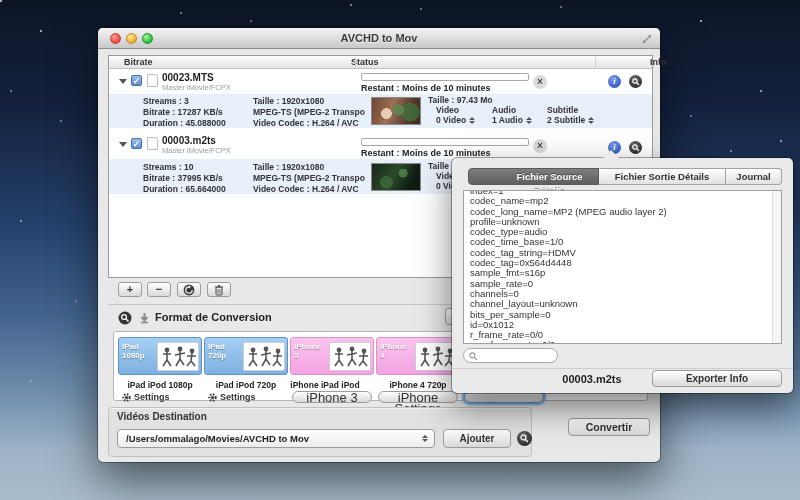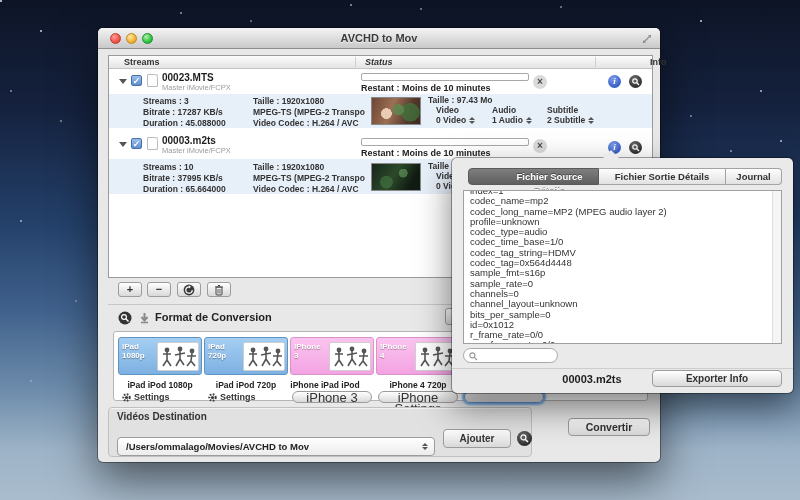--- a/index.html
+++ b/index.html
@@ -34,21 +34,21 @@
   .resize-glyph { position:absolute; right:8px; top:6px; width:10px; height:10px; opacity:.65; }
 
   
   .table { position:absolute; left:10px; top:27px; width:545px; height:223px;
            background:#fff; border:1px solid #9a9a9a; }
   .thead { position:absolute; left:0; right:0; top:0; height:13px;
            background:linear-gradient(#fcfcfc,#e4e4e4); border-bottom:1px solid #c3c3c3;
            font-size:9px; font-weight:700; color:#333; }
   .thead span { position:absolute; top:1px; }
   .th-files  { left:15px; }
-  .th-status { left:256px;font-style:italic; }
+  .th-status { left:242px; }
   .th-info   { left:494px;padding-left:47px; }
   .thead i.sep { position:absolute; top:1px; bottom:1px; width:1px; background:#cfcfcf; }
   .row-main   { position:absolute; left:0; right:0; background:#fff; }
   .row-detail { position:absolute; left:0; right:0; background:#e7eff9; }
   .disc { width:0; height:0; border-left:4px solid transparent; border-right:4px solid transparent;
           border-top:5px solid #555; position:absolute; }
   .cb { position:absolute; width:11px; height:11px; border-radius:2px; border:1px solid #4a6fa5;
         background:linear-gradient(#9cc0ec,#5e8fd0); color:#fff; font-size:9px; line-height:10px;
         text-align:center; font-weight:700; }
   .doc { position:absolute; width:11px; height:13px; background:#fdfdfd; border:1px solid #b9b9b9; border-radius:1px; }
@@ -114,21 +114,21 @@
   .pact .gear-ic  { position:absolute; left:3px; top:1px; }
   .pact .abtn { position:absolute; left:2px; top:0; width:80px; height:12px; border-radius:6px;
                 font-size:13px; line-height:11px; color:#333; }
   .pact .abtn.focused { box-shadow:0 0 2px 2px #74aade; border-color:#5b8fc9; }
 
   
   .dest { position:absolute; left:10px; top:379px; width:424px; height:50px; background:#e1e1e1;
           border:1px solid #c0c0c0; border-radius:4px; box-shadow:inset 0 1px 0 rgba(255,255,255,.6); }
   .dest-label { position:absolute; left:8px; top:3px; font-size:10px; font-weight:700; color:#333; }
   .dest-select { position:absolute; left:8px; top:21px; width:318px; height:19px;
-                 background:linear-gradient(#ffffff,#ececec); border:1px solid #9c9c9c; border-radius:4px;margin-top:8px; }
+                 background:linear-gradient(#ffffff,#ececec); border:1px solid #9c9c9c; border-radius:4px; }
   .dest-select .path { position:absolute; left:8px; top:3px; font-size:9.5px; font-weight:700; color:#222; }
   .dest-select .updown { position:absolute; right:6px; top:5px; }
   .dest-add { position:absolute; left:334px; top:21px; width:68px; height:19px; font-size:10px;
               font-weight:700; line-height:17px; border-radius:4px; }
   .dest-mag { position:absolute; left:408px; top:23px; width:15px; height:15px; border-radius:50%;
               background:radial-gradient(circle at 40% 30%, #6e6e6e,#2f2f2f 70%); }
   .dest-mag svg { position:absolute; left:3px; top:3px; }
   .convert { position:absolute; left:470px; top:390px; width:82px; height:18px; font-size:10.5px;
              font-weight:700; line-height:16px; border-radius:4px; }
 
@@ -172,21 +172,21 @@
     <span class="tl green"></span>
     <div class="title">AVCHD to Mov</div>
     <svg class="resize-glyph" viewBox="0 0 10 10">
       <path d="M1 9 L4 9 L1 6 Z M9 1 L6 1 L9 4 Z" fill="#666"></path>
         <path d="M2 8 L8 2" stroke="#666" stroke-width="1.2"></path>
     </svg>
   </div>
 
   <div class="table">
     <div class="thead">
-      <span class="th-files">Streams</span>
+      <span class="th-files">Bitrate</span>
       <span class="th-status">Status</span>
       <span class="th-info">Info</span>
       <i class="sep" style="left:246px"></i>
       <i class="sep" style="left:486px"></i>
     </div>
 
     <div class="row-main" style="top:13px;height:25px;">
       <span class="disc" style="left:10px;top:10px;"></span>
       <span class="cb" style="left:22px;top:6px;">✓</span>
       <span class="doc" style="left:38px;top:5px;"></span>

